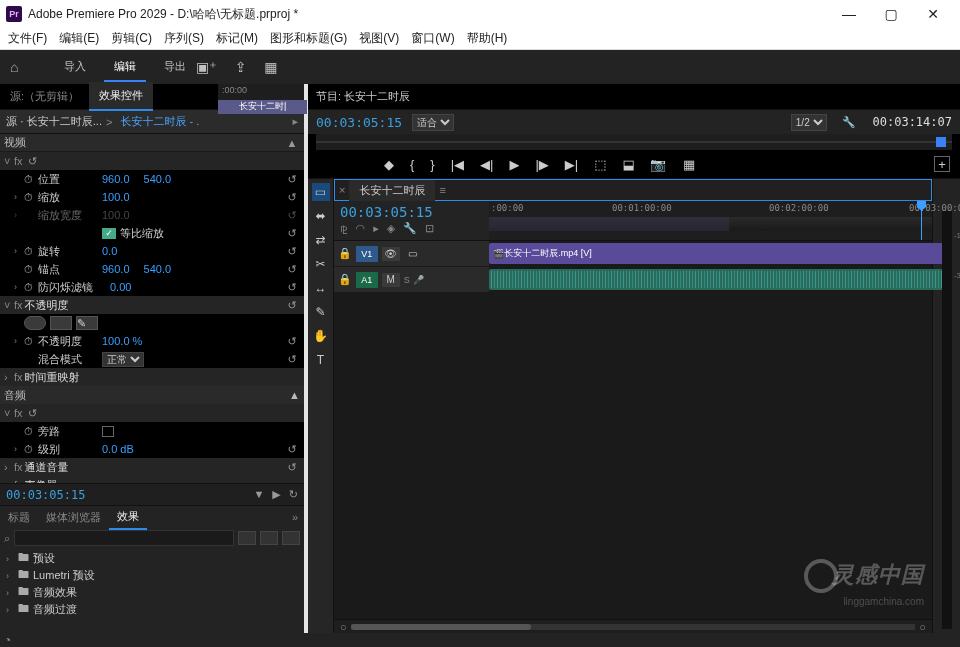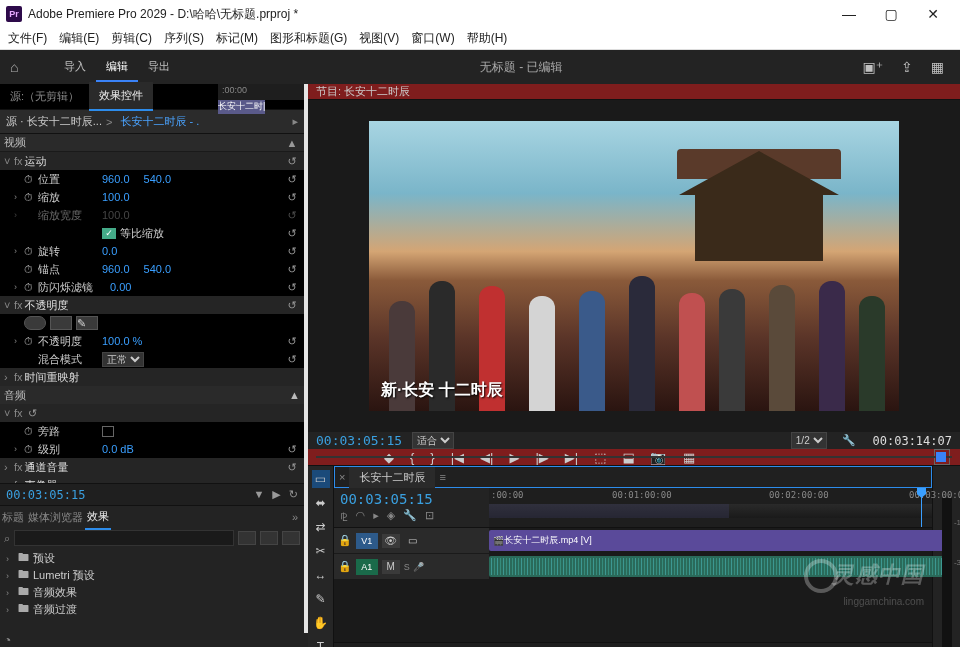--- a/index.html
+++ b/index.html
@@ -11,21 +11,21 @@
 .titlebar .title { flex:1; font-size:12px; }
 .titlebar .winbtn { width:42px; height:28px; display:flex; align-items:center; justify-content:center; font-size:14px; }
 
 
 .menubar { height:22px; background:#fff; display:flex; align-items:center; padding:0 2px; color:#222; border-bottom:1px solid #ddd;}
 .menubar span { padding:0 6px; font-size:12px; }
 
 
 .workrow { height:34px; background:#232323; display:flex; align-items:center; padding:0 10px; }
 .workrow .homeicon { width:24px; color:#b0b0b0; font-size:14px; }
-.worktabs { display:flex; gap:0; margin-left:20px;justify-content:space-between; }
+.worktabs { display:flex; gap:8px; margin-left:20px;justify-content:space-between; }
 .worktabs span { padding:6px 10px; color:#c0c0c0; border-bottom:2px solid transparent; }
 .worktabs .active { color:#fff; border-bottom:2px solid #3a82f7; }
 .doctitle { flex:1; text-align:center; color:#aaa; font-size:12px; }
 .topicons { display:flex; gap:18px; color:#c0c0c0; font-size:14px; padding-right:6px;}
 .topicons span { cursor:default; }
 
 
 .main { display:flex; height:calc(647px - 28px - 22px - 34px - 14px); }
 
 
@@ -58,34 +58,34 @@
 .audiohead { height:18px; display:flex; align-items:center; padding:0 4px; background:#2a2a2a;}
 .audiohead span { color:#bbb;}
 
 .tcbar { height:22px; background:#1f1f1f; display:flex; align-items:center; padding:0 6px; border-top:1px solid #111;}
 .tcbar .tc { color:#3aa0e0; font-family:monospace; font-size:12px;}
 .tcbar .righticons { margin-left:auto; display:flex; gap:8px; color:#999;}
 
 
 .browser { flex:0 0 128px; background:#232323; display:flex; flex-direction:column; border-top:1px solid #111;}
 .brtabs { display:flex; height:22px; align-items:center; }
-.brtabs span { padding:4px 2px; color:#888;}
+.brtabs span { padding:4px 8px; color:#888;}
 .brtabs .active { color:#eee; border-bottom:2px solid #2d8ceb;}
 .brtabs .gg { margin-left:auto; padding-right:6px;}
 .brsearch { height:20px; display:flex; align-items:center; padding:0 4px;}
 .brsearch .sbox { flex:1; height:16px; background:#1a1a1a; border:1px solid #333; }
 .brsearch .badges { display:flex; gap:4px; margin-left:4px;}
 .brsearch .badges span { width:18px; height:14px; background:#333; border:1px solid #444;}
 .brlist { flex:1; overflow:hidden; padding:2px 0;}
 .britem { height:17px; display:flex; align-items:center; padding-left:6px; color:#ccc;}
 .britem .arr { width:12px; color:#888; font-size:9px;}
 .britem .fold { margin-right:4px; color:#aaa;}
 
 
-.rightpanel { flex:1; display:flex; flex-direction:column; background:#7f1d1d;}
+.rightpanel { flex:1; display:flex; flex-direction:column; background:#000000;}
 .progtabs { height:26px; display:flex; align-items:center; padding:0 8px; border-bottom:1px solid #111;}
 .progtabs .lab { color:#ccc;}
 .monitor { flex:0 0 332px; background:#1a1a1a; display:flex; align-items:center; justify-content:center; position:relative;}
 .video { width:530px; height:290px; background:linear-gradient(180deg,#a8d5e2 0%,#7ab5c9 25%,#d4a574 45%,#8a5a3a 55%,#5a3428 75%,#2a1410 100%); position:relative; overflow:hidden;}
 .building { position:absolute; top:30px; right:60px; width:160px; height:110px; background:#3a2a1a; clip-path:polygon(10% 100%,10% 40%,0 40%,50% 0,100% 40%,90% 40%,90% 100%);}
 .roof { position:absolute; top:28px; right:58px; width:164px; height:30px; background:#5a3a2a; border-radius:4px 4px 0 0;}
 .crowd { position:absolute; bottom:0; left:0; right:0; height:140px; }
 .person { position:absolute; bottom:0; width:26px; border-radius:12px 12px 0 0;}
 .logo-txt { position:absolute; bottom:10px; left:12px; color:#fff; font-size:16px; font-weight:bold; text-shadow:1px 1px 2px #000;}
 
@@ -149,21 +149,21 @@
 
 .watermark { position:absolute; right:36px; bottom:54px; color:rgba(255,255,255,.28); font-size:22px; font-weight:bold; font-style:italic; pointer-events:none; letter-spacing:1px;}
 .watermark .ring { display:inline-block; width:34px; height:34px; border:4px solid rgba(255,255,255,.28); border-radius:50%; vertical-align:middle; margin-right:-6px;}
 .watermark2 { position:absolute; right:36px; bottom:40px; color:rgba(255,255,255,.22); font-size:10px; pointer-events:none;}
 
 .statusbar { height:14px; background:#232323; display:flex; align-items:center; padding:0 4px; color:#888;}
 .statusbar span { font-size:12px;}
 
 
 .miniruler { position:absolute; top:0; left:218px; right:0; height:16px; background:#1e1e1e; font-size:9px; color:#888;}
-.minilabel { position:absolute; top:16px; left:218px; height:14px; background:#5a5a8a; font-size:9px; color:#fff; padding:0 0; white-space:nowrap;}
+.minilabel { position:absolute; top:16px; left:218px; height:14px; background:#5a5a8a; font-size:9px; color:#fff; padding:0 21px; white-space:nowrap;}
 </style>
 </head>
 <body>
 
 <div class="titlebar">
   <div class="logo">Pr</div>
   <div class="title"><span>Adobe Premiere Pro 2029</span> - <span>D:\哈哈\无标题.prproj *</span></div>
   <div class="winbtn">—</div>
   <div class="winbtn">▢</div>
   <div class="winbtn">✕</div>
@@ -181,21 +181,20 @@
   <span>帮助(H)</span>
 </div>
 
 <div class="workrow">
   <div class="homeicon">⌂</div>
   <div class="worktabs">
     <span>导入</span>
     <span class="active">编辑</span>
     <span>导出</span>
   </div>
-  <div class="doctitle">无标题 - 已编辑</div>
   <div class="topicons">
     <span>▣⁺</span>
     <span>⇪</span>
     <span>▦</span>
   </div>
 </div>
 
 <div class="main">
 
   <div class="leftpanel">
@@ -219,21 +218,20 @@
 
     <div class="effbody">
       <div class="catrow">
           <span class="catname">视频</span>
           <span class="reset">▲</span>
         </div>
 
       <div class="fxrow">
           <span style="width:10px;color:#888">˅</span>
           <span class="fx">fx</span>
-          <span class="fxname">运动</span>
           <span class="reset">↺</span>
         </div>
       <div class="proprow">
           <span class="arrow"></span>
           <span class="clock">⏱</span>
           <span class="pname">位置</span>
           <span class="val">960.0</span>
           <span class="val">540.0</span>
           <span class="reset">↺</span>
         </div>
@@ -400,41 +398,20 @@
             <span>音频过渡</span>
           </div>
       </div>
     </div>
   </div>
 
   <div class="rightpanel">
     <div class="progtabs">
         <span class="lab">节目: 长安十二时辰</span>
       </div>
-    <div class="monitor">
-      <div class="video">
-        <div class="roof"></div>
-          <div class="building"></div>
-        <div class="crowd">
-          <div class="person" style="left:20px;height:110px;background:#4a3a3a"></div>
-          <div class="person" style="left:60px;height:130px;background:#2a2a2a"></div>
-          <div class="person" style="left:110px;height:125px;background:#c03030"></div>
-          <div class="person" style="left:160px;height:115px;background:#d4d4d4"></div>
-          <div class="person" style="left:210px;height:120px;background:#3a5a8a"></div>
-          <div class="person" style="left:260px;height:135px;background:#2a2a3a"></div>
-          <div class="person" style="left:310px;height:118px;background:#c05050"></div>
-          <div class="person" style="left:350px;height:122px;background:#3a3a3a"></div>
-          <div class="person" style="left:400px;height:126px;background:#5a4a3a"></div>
-          <div class="person" style="left:450px;height:130px;background:#3a2a4a"></div>
-          <div class="person" style="left:490px;height:115px;background:#2a3a2a"></div>
-        </div>
-        <div class="logo-txt">新·长安
-十二时辰</div>
-      </div>
-    </div>
     <div class="moninfo">
       <span class="tc">00:03:05:15</span>
       <select><option>适合</option></select>
       <span class="spacer"></span>
       <select><option>1/2</option></select>
       <span class="wrench">🔧</span>
       <span class="tc2">00:03:14:07</span>
     </div>
     <div class="monruler">
         <div class="mark"></div>

